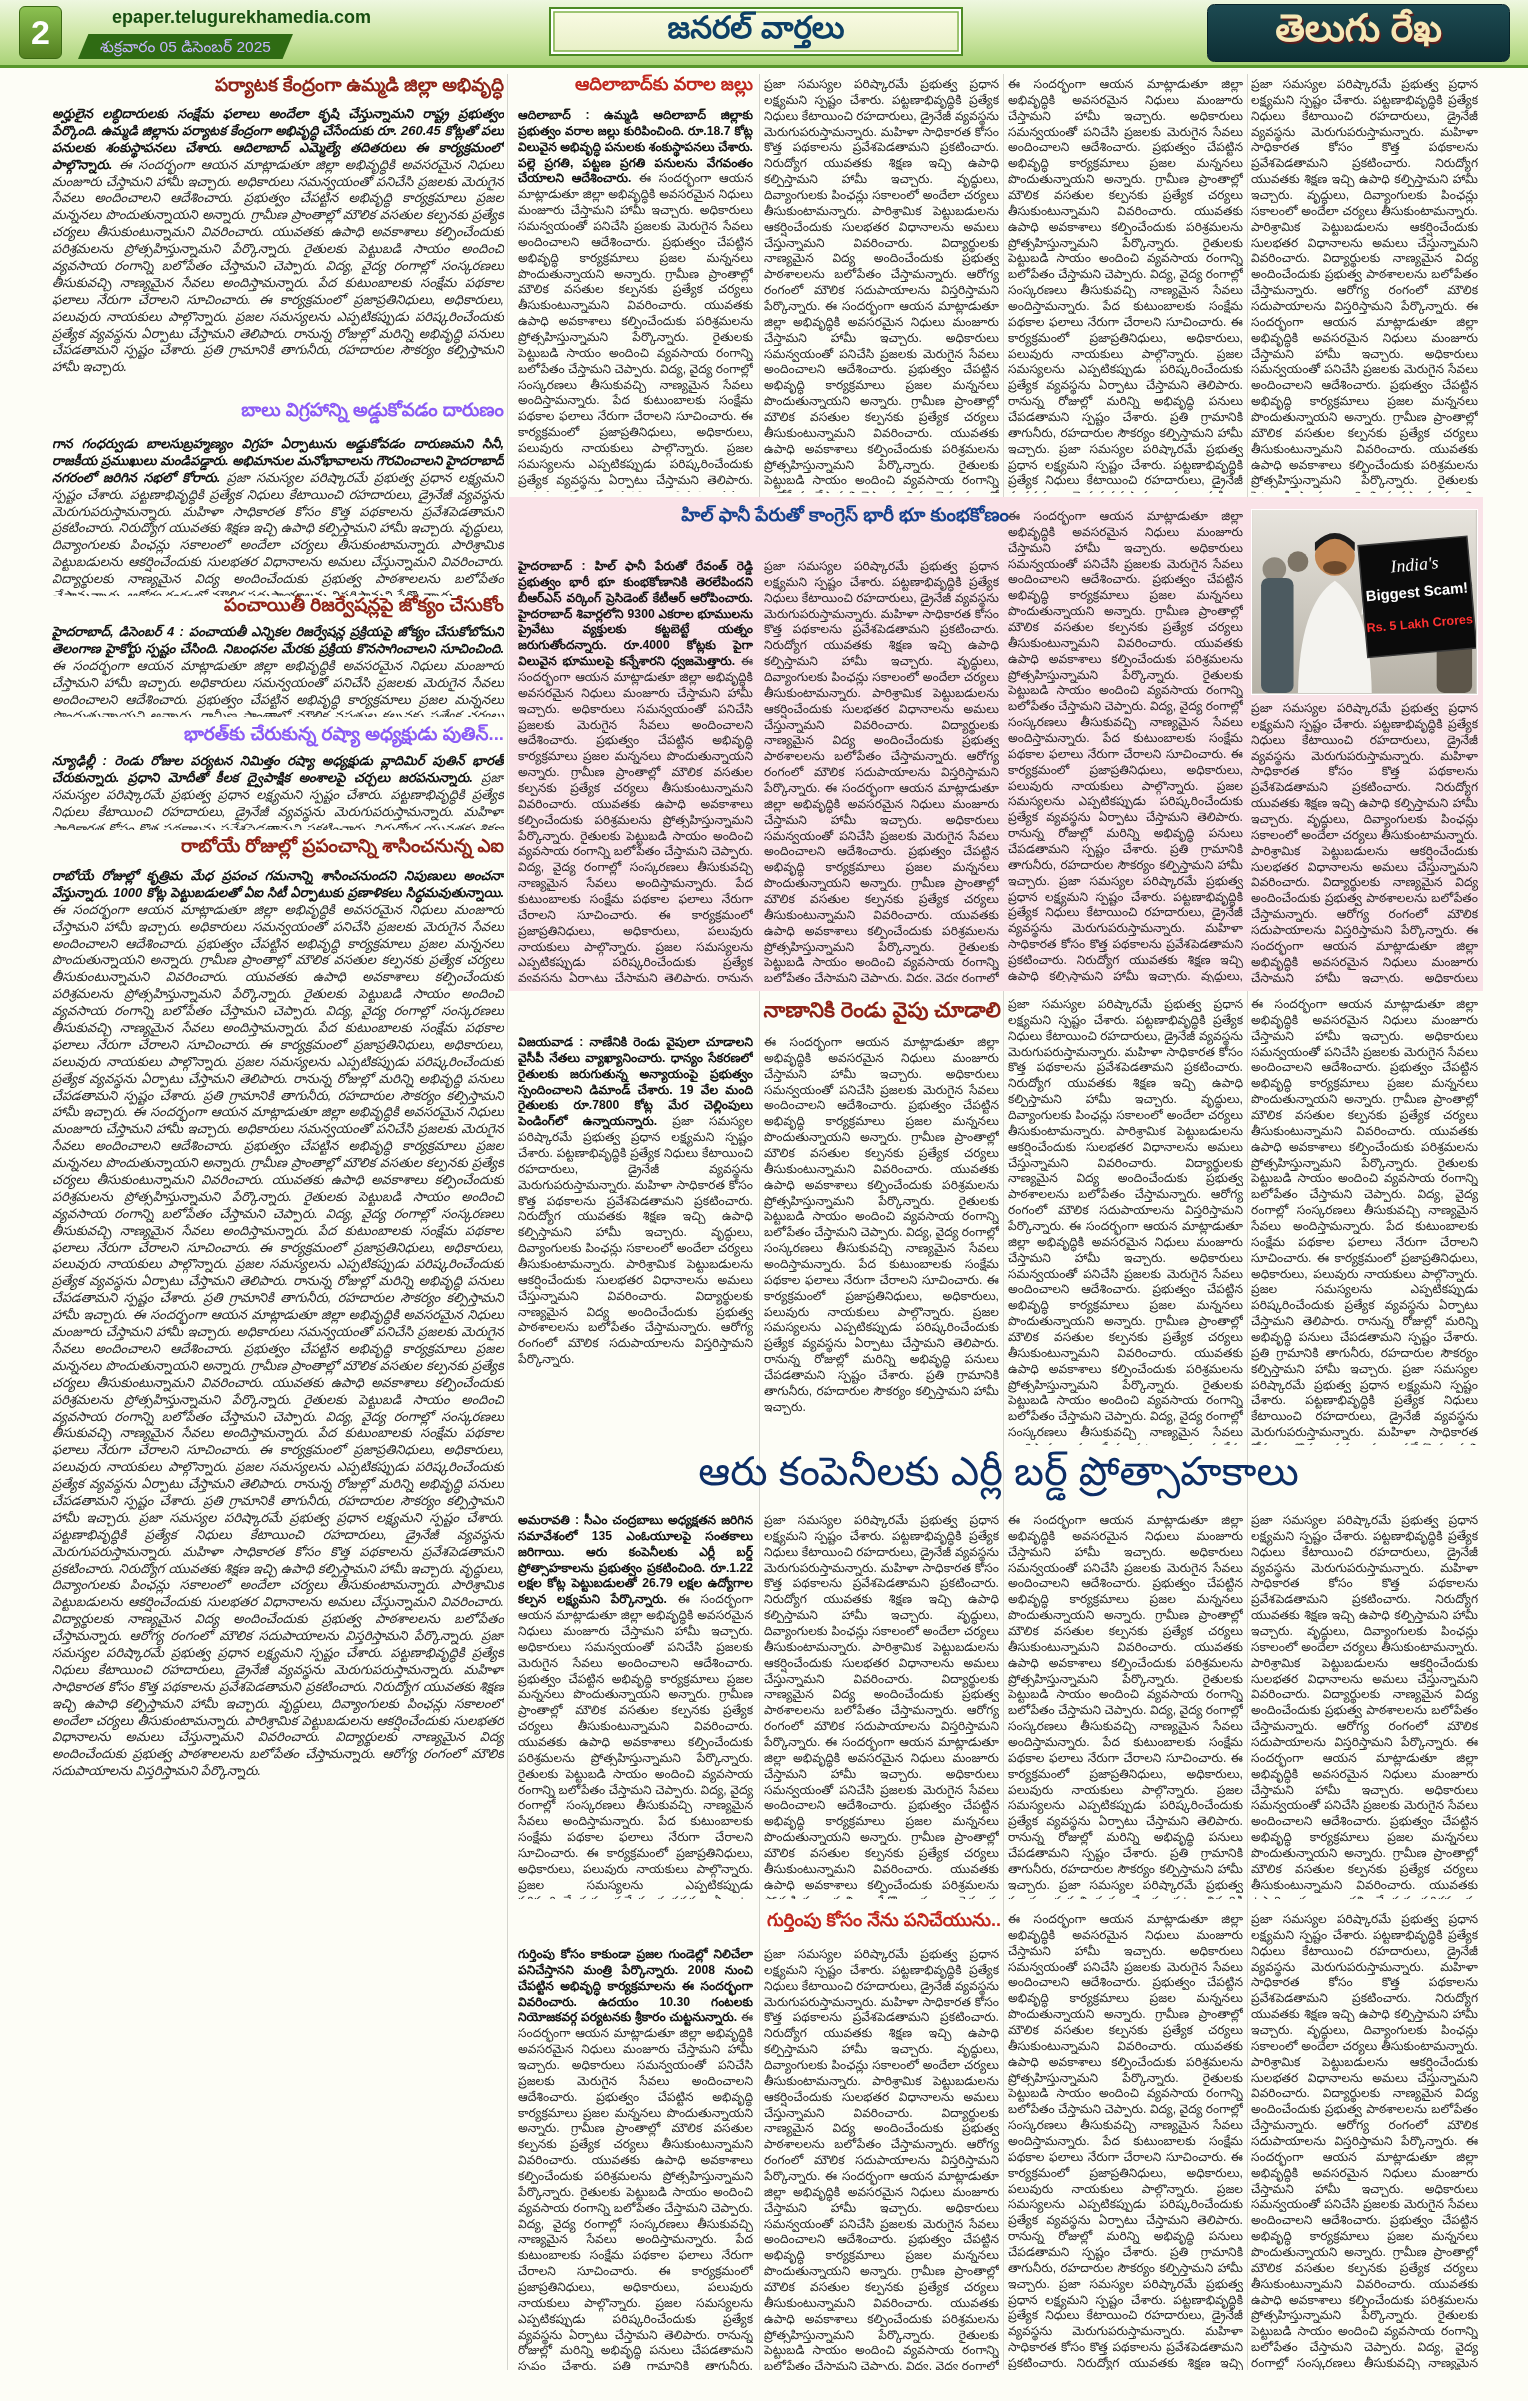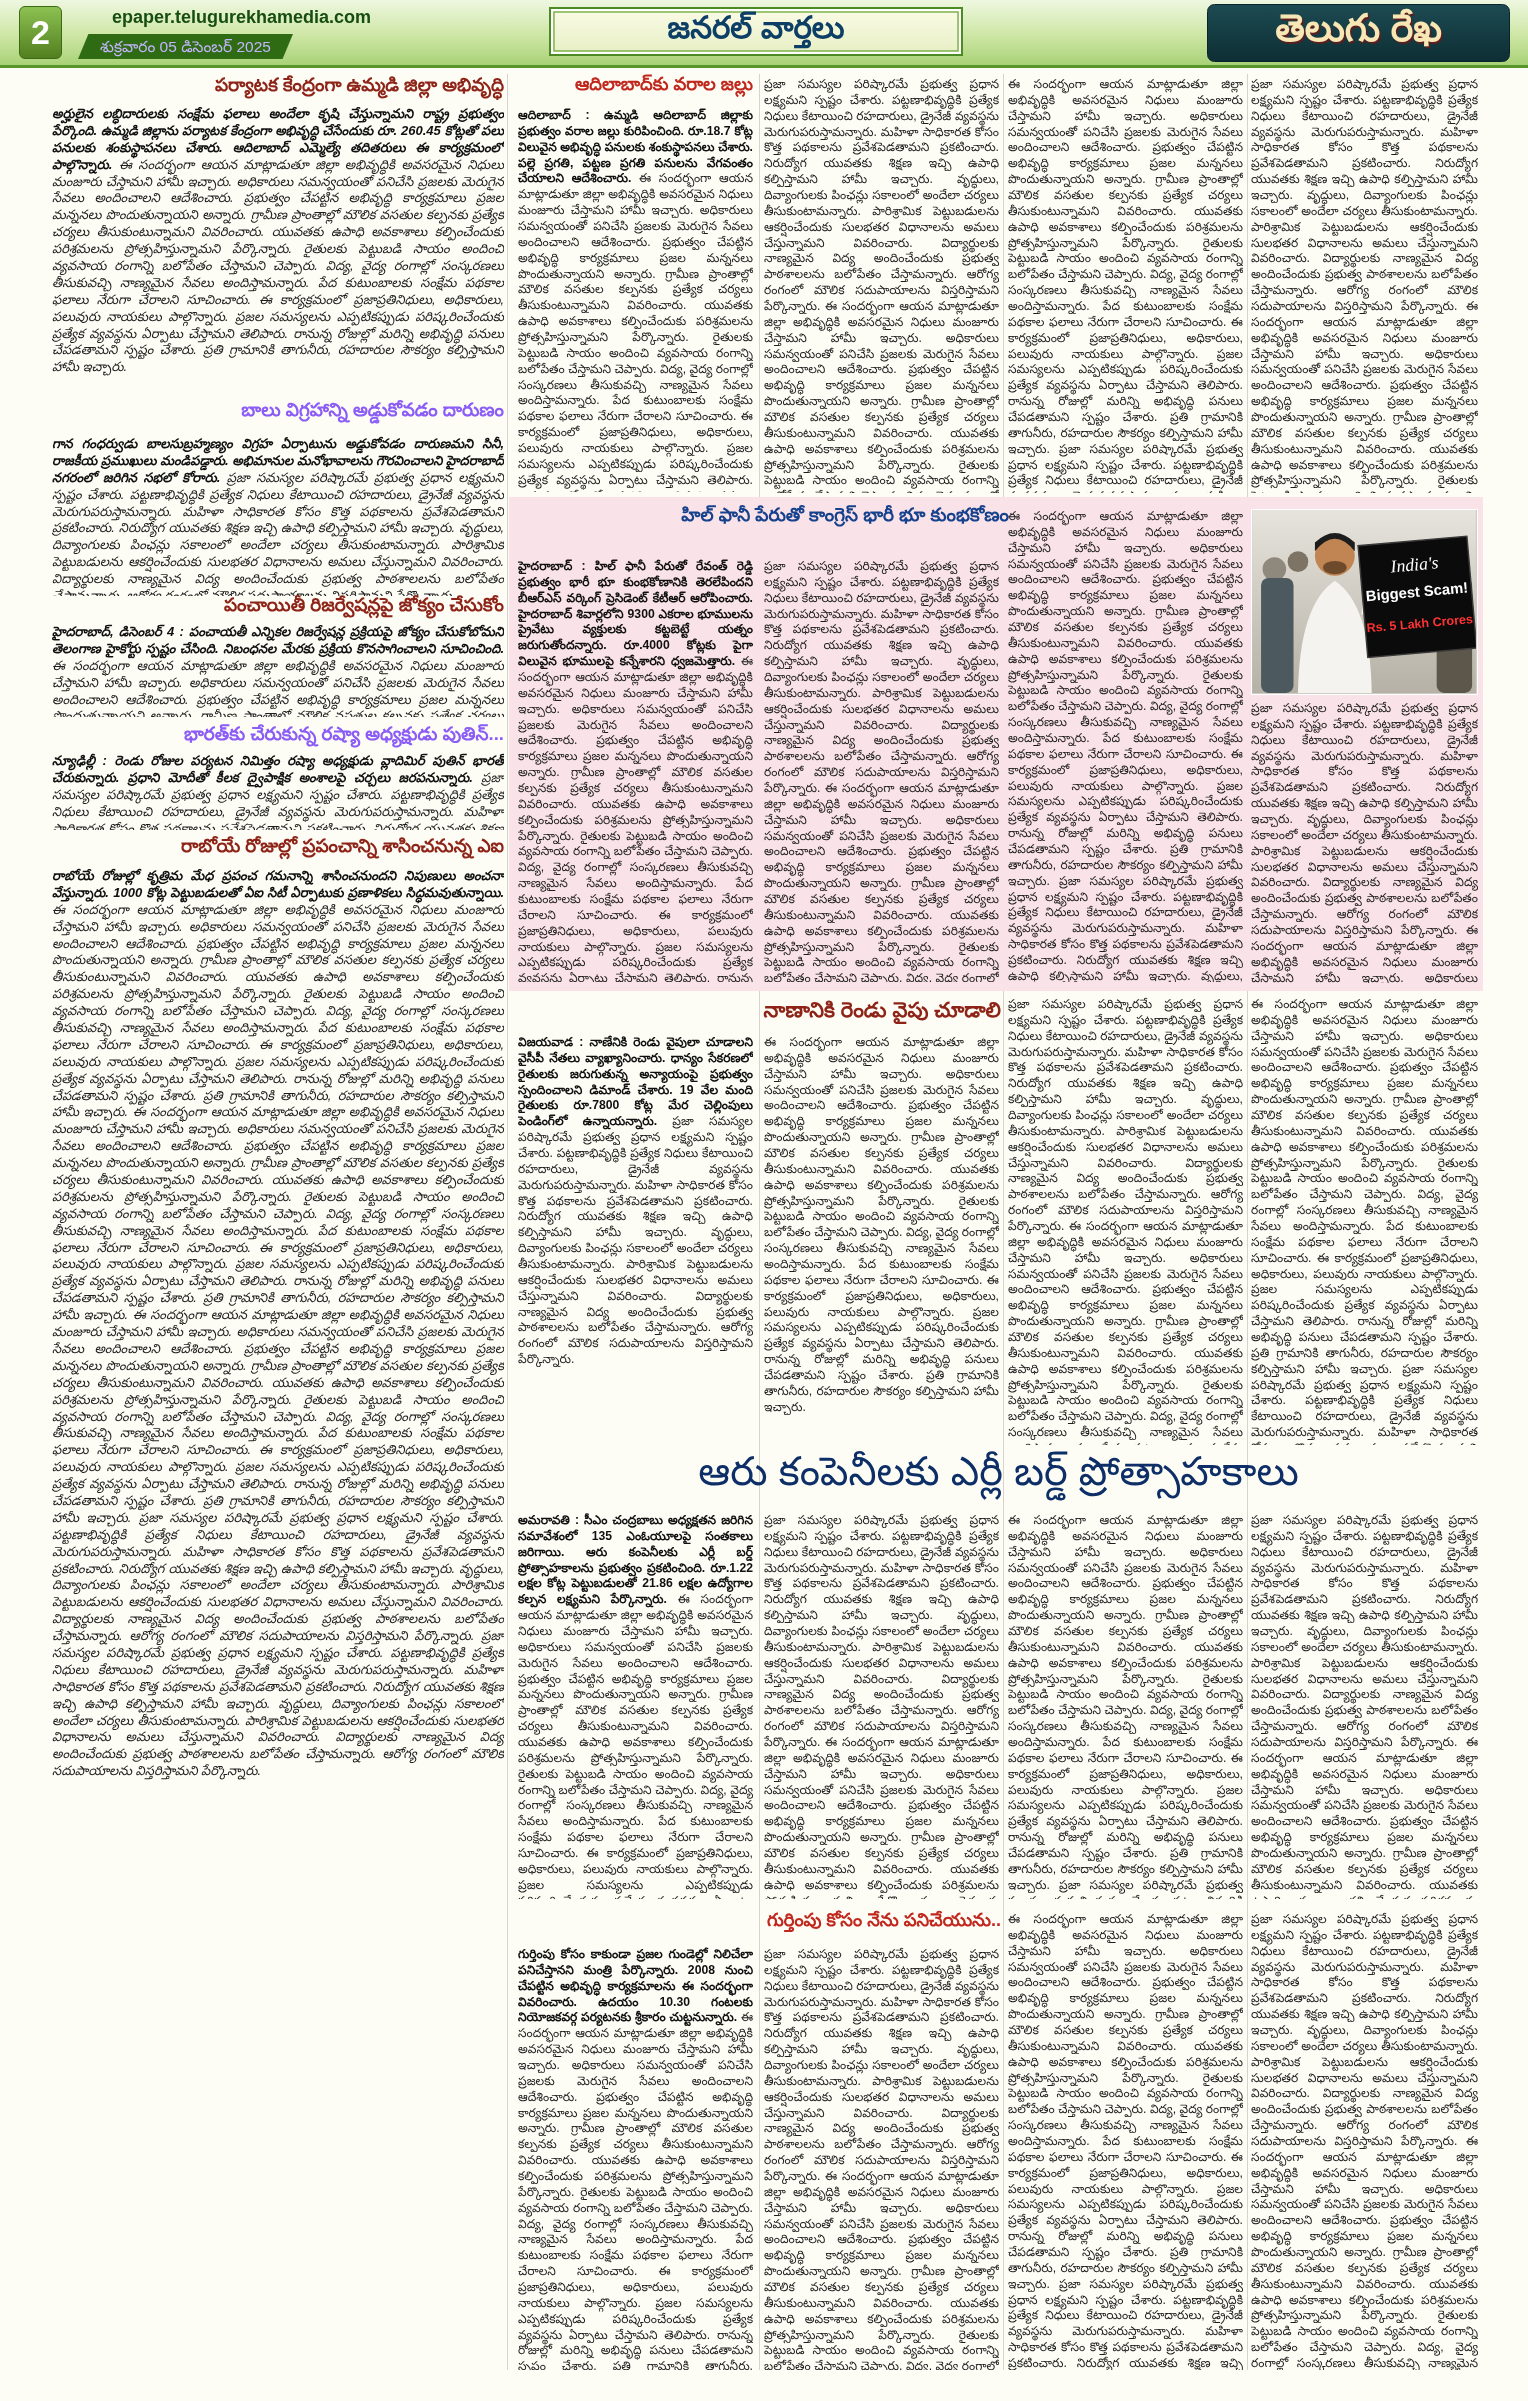--- a/index.html
+++ b/index.html
@@ -160,21 +160,21 @@
     <span>ప్రజా సమస్యల పరిష్కారమే ప్రభుత్వ ప్రధాన లక్ష్యమని స్పష్టం చేశారు. పట్టణాభివృద్ధికి ప్రత్యేక నిధులు కేటాయించి రహదారులు, డ్రైనేజీ వ్యవస్థను మెరుగుపరుస్తామన్నారు. మహిళా సాధికారత కోసం కొత్త పథకాలను ప్రవేశపెడతామని ప్రకటించారు. నిరుద్యోగ యువతకు శిక్షణ ఇచ్చి ఉపాధి కల్పిస్తామని హామీ ఇచ్చారు. వృద్ధులు, దివ్యాంగులకు పింఛన్లు సకాలంలో అందేలా చర్యలు తీసుకుంటామన్నారు. పారిశ్రామిక పెట్టుబడులను ఆకర్షించేందుకు సులభతర విధానాలను అమలు చేస్తున్నామని వివరించారు. విద్యార్థులకు నాణ్యమైన విద్య అందించేందుకు ప్రభుత్వ పాఠశాలలను బలోపేతం చేస్తామన్నారు. ఆరోగ్య రంగంలో మౌలిక సదుపాయాలను విస్తరిస్తామని పేర్కొన్నారు. </span>
     <span>ఈ సందర్భంగా ఆయన మాట్లాడుతూ జిల్లా అభివృద్ధికి అవసరమైన నిధులు మంజూరు చేస్తామని హామీ ఇచ్చారు. అధికారులు సమన్వయంతో పనిచేసి ప్రజలకు మెరుగైన సేవలు అందించాలని ఆదేశించారు. ప్రభుత్వం చేపట్టిన అభివృద్ధి కార్యక్రమాలు ప్రజల మన్ననలు పొందుతున్నాయని అన్నారు. గ్రామీణ ప్రాంతాల్లో మౌలిక వసతుల కల్పనకు ప్రత్యేక చర్యలు తీసుకుంటున్నామని వివరించారు. యువతకు ఉపాధి అవకాశాలు కల్పించేందుకు పరిశ్రమలను ప్రోత్సహిస్తున్నామని పేర్కొన్నారు. రైతులకు పెట్టుబడి సాయం అందించి వ్యవసాయ రంగాన్ని బలోపేతం చేస్తామని చెప్పారు. విద్య, వైద్య రంగాల్లో సంస్కరణలు తీసుకువచ్చి నాణ్యమైన సేవలు అందిస్తామన్నారు. పేద కుటుంబాలకు సంక్షేమ పథకాల ఫలాలు నేరుగా చేరాలని సూచించారు. ఈ కార్యక్రమంలో ప్రజాప్రతినిధులు, అధికారులు, పలువురు నాయకులు పాల్గొన్నారు. ప్రజల సమస్యలను ఎప్పటికప్పుడు పరిష్కరించేందుకు ప్రత్యేక వ్యవస్థను ఏర్పాటు చేస్తామని తెలిపారు. రానున్న రోజుల్లో మరిన్ని అభివృద్ధి పనులు చేపడతామని స్పష్టం చేశారు. ప్రతి గ్రామానికి తాగునీరు, రహదారుల సౌకర్యం కల్పిస్తామని హామీ ఇచ్చారు. </span>
   </div>
   <div class="bb" style="left:1251px;top:997px;width:227px;height:448px">
     <span>ఈ సందర్భంగా ఆయన మాట్లాడుతూ జిల్లా అభివృద్ధికి అవసరమైన నిధులు మంజూరు చేస్తామని హామీ ఇచ్చారు. అధికారులు సమన్వయంతో పనిచేసి ప్రజలకు మెరుగైన సేవలు అందించాలని ఆదేశించారు. ప్రభుత్వం చేపట్టిన అభివృద్ధి కార్యక్రమాలు ప్రజల మన్ననలు పొందుతున్నాయని అన్నారు. గ్రామీణ ప్రాంతాల్లో మౌలిక వసతుల కల్పనకు ప్రత్యేక చర్యలు తీసుకుంటున్నామని వివరించారు. యువతకు ఉపాధి అవకాశాలు కల్పించేందుకు పరిశ్రమలను ప్రోత్సహిస్తున్నామని పేర్కొన్నారు. రైతులకు పెట్టుబడి సాయం అందించి వ్యవసాయ రంగాన్ని బలోపేతం చేస్తామని చెప్పారు. విద్య, వైద్య రంగాల్లో సంస్కరణలు తీసుకువచ్చి నాణ్యమైన సేవలు అందిస్తామన్నారు. పేద కుటుంబాలకు సంక్షేమ పథకాల ఫలాలు నేరుగా చేరాలని సూచించారు. ఈ కార్యక్రమంలో ప్రజాప్రతినిధులు, అధికారులు, పలువురు నాయకులు పాల్గొన్నారు. ప్రజల సమస్యలను ఎప్పటికప్పుడు పరిష్కరించేందుకు ప్రత్యేక వ్యవస్థను ఏర్పాటు చేస్తామని తెలిపారు. రానున్న రోజుల్లో మరిన్ని అభివృద్ధి పనులు చేపడతామని స్పష్టం చేశారు. ప్రతి గ్రామానికి తాగునీరు, రహదారుల సౌకర్యం కల్పిస్తామని హామీ ఇచ్చారు. </span>
     <span>ప్రజా సమస్యల పరిష్కారమే ప్రభుత్వ ప్రధాన లక్ష్యమని స్పష్టం చేశారు. పట్టణాభివృద్ధికి ప్రత్యేక నిధులు కేటాయించి రహదారులు, డ్రైనేజీ వ్యవస్థను మెరుగుపరుస్తామన్నారు. మహిళా సాధికారత కోసం కొత్త పథకాలను ప్రవేశపెడతామని ప్రకటించారు. నిరుద్యోగ యువతకు శిక్షణ ఇచ్చి ఉపాధి కల్పిస్తామని హామీ ఇచ్చారు. వృద్ధులు, దివ్యాంగులకు పింఛన్లు సకాలంలో అందేలా చర్యలు తీసుకుంటామన్నారు. పారిశ్రామిక పెట్టుబడులను ఆకర్షించేందుకు సులభతర విధానాలను అమలు చేస్తున్నామని వివరించారు. విద్యార్థులకు నాణ్యమైన విద్య అందించేందుకు ప్రభుత్వ పాఠశాలలను బలోపేతం చేస్తామన్నారు. ఆరోగ్య రంగంలో మౌలిక సదుపాయాలను విస్తరిస్తామని పేర్కొన్నారు. </span>
   </div>
 
   <div class="bigh">ఆరు కంపెనీలకు ఎర్లీ బర్డ్ ప్రోత్సాహకాలు </div>
   <div class="bb" style="left:518px;top:1513px;width:235px;height:386px">
-    <span class="lead">అమరావతి : సీఎం చంద్రబాబు అధ్యక్షతన జరిగిన సమావేశంలో 135 ఎంఓయూలపై సంతకాలు జరిగాయి. ఆరు కంపెనీలకు ఎర్లీ బర్డ్ ప్రోత్సాహకాలను ప్రభుత్వం ప్రకటించింది. రూ.1.22 లక్షల కోట్ల పెట్టుబడులతో 21.86 లక్షల ఉద్యోగాల కల్పన లక్ష్యమని పేర్కొన్నారు. </span>
+    <span class="lead">అమరావతి : సీఎం చంద్రబాబు అధ్యక్షతన జరిగిన సమావేశంలో 135 ఎంఓయూలపై సంతకాలు జరిగాయి. ఆరు కంపెనీలకు ఎర్లీ బర్డ్ ప్రోత్సాహకాలను ప్రభుత్వం ప్రకటించింది. రూ.1.22 లక్షల కోట్ల పెట్టుబడులతో 26.79 లక్షల ఉద్యోగాల కల్పన లక్ష్యమని పేర్కొన్నారు. </span>
     <span>ఈ సందర్భంగా ఆయన మాట్లాడుతూ జిల్లా అభివృద్ధికి అవసరమైన నిధులు మంజూరు చేస్తామని హామీ ఇచ్చారు. అధికారులు సమన్వయంతో పనిచేసి ప్రజలకు మెరుగైన సేవలు అందించాలని ఆదేశించారు. ప్రభుత్వం చేపట్టిన అభివృద్ధి కార్యక్రమాలు ప్రజల మన్ననలు పొందుతున్నాయని అన్నారు. గ్రామీణ ప్రాంతాల్లో మౌలిక వసతుల కల్పనకు ప్రత్యేక చర్యలు తీసుకుంటున్నామని వివరించారు. యువతకు ఉపాధి అవకాశాలు కల్పించేందుకు పరిశ్రమలను ప్రోత్సహిస్తున్నామని పేర్కొన్నారు. రైతులకు పెట్టుబడి సాయం అందించి వ్యవసాయ రంగాన్ని బలోపేతం చేస్తామని చెప్పారు. విద్య, వైద్య రంగాల్లో సంస్కరణలు తీసుకువచ్చి నాణ్యమైన సేవలు అందిస్తామన్నారు. పేద కుటుంబాలకు సంక్షేమ పథకాల ఫలాలు నేరుగా చేరాలని సూచించారు. ఈ కార్యక్రమంలో ప్రజాప్రతినిధులు, అధికారులు, పలువురు నాయకులు పాల్గొన్నారు. ప్రజల సమస్యలను ఎప్పటికప్పుడు పరిష్కరించేందుకు ప్రత్యేక వ్యవస్థను ఏర్పాటు చేస్తామని తెలిపారు. రానున్న రోజుల్లో మరిన్ని అభివృద్ధి పనులు చేపడతామని స్పష్టం చేశారు. ప్రతి గ్రామానికి తాగునీరు, రహదారుల సౌకర్యం కల్పిస్తామని హామీ ఇచ్చారు. </span>
   </div>
   <div class="bb" style="left:764px;top:1513px;width:235px;height:386px">
     <span>ప్రజా సమస్యల పరిష్కారమే ప్రభుత్వ ప్రధాన లక్ష్యమని స్పష్టం చేశారు. పట్టణాభివృద్ధికి ప్రత్యేక నిధులు కేటాయించి రహదారులు, డ్రైనేజీ వ్యవస్థను మెరుగుపరుస్తామన్నారు. మహిళా సాధికారత కోసం కొత్త పథకాలను ప్రవేశపెడతామని ప్రకటించారు. నిరుద్యోగ యువతకు శిక్షణ ఇచ్చి ఉపాధి కల్పిస్తామని హామీ ఇచ్చారు. వృద్ధులు, దివ్యాంగులకు పింఛన్లు సకాలంలో అందేలా చర్యలు తీసుకుంటామన్నారు. పారిశ్రామిక పెట్టుబడులను ఆకర్షించేందుకు సులభతర విధానాలను అమలు చేస్తున్నామని వివరించారు. విద్యార్థులకు నాణ్యమైన విద్య అందించేందుకు ప్రభుత్వ పాఠశాలలను బలోపేతం చేస్తామన్నారు. ఆరోగ్య రంగంలో మౌలిక సదుపాయాలను విస్తరిస్తామని పేర్కొన్నారు. </span>
     <span>ఈ సందర్భంగా ఆయన మాట్లాడుతూ జిల్లా అభివృద్ధికి అవసరమైన నిధులు మంజూరు చేస్తామని హామీ ఇచ్చారు. అధికారులు సమన్వయంతో పనిచేసి ప్రజలకు మెరుగైన సేవలు అందించాలని ఆదేశించారు. ప్రభుత్వం చేపట్టిన అభివృద్ధి కార్యక్రమాలు ప్రజల మన్ననలు పొందుతున్నాయని అన్నారు. గ్రామీణ ప్రాంతాల్లో మౌలిక వసతుల కల్పనకు ప్రత్యేక చర్యలు తీసుకుంటున్నామని వివరించారు. యువతకు ఉపాధి అవకాశాలు కల్పించేందుకు పరిశ్రమలను ప్రోత్సహిస్తున్నామని పేర్కొన్నారు. రైతులకు పెట్టుబడి సాయం అందించి వ్యవసాయ రంగాన్ని బలోపేతం చేస్తామని చెప్పారు. విద్య, వైద్య రంగాల్లో సంస్కరణలు తీసుకువచ్చి నాణ్యమైన సేవలు అందిస్తామన్నారు. పేద కుటుంబాలకు సంక్షేమ పథకాల ఫలాలు నేరుగా చేరాలని సూచించారు. ఈ కార్యక్రమంలో ప్రజాప్రతినిధులు, అధికారులు, పలువురు నాయకులు పాల్గొన్నారు. ప్రజల సమస్యలను ఎప్పటికప్పుడు పరిష్కరించేందుకు ప్రత్యేక వ్యవస్థను ఏర్పాటు చేస్తామని తెలిపారు. రానున్న రోజుల్లో మరిన్ని అభివృద్ధి పనులు చేపడతామని స్పష్టం చేశారు. ప్రతి గ్రామానికి తాగునీరు, రహదారుల సౌకర్యం కల్పిస్తామని హామీ ఇచ్చారు. </span>
   </div>
   <div class="bb" style="left:1008px;top:1513px;width:235px;height:386px">
     <span>ఈ సందర్భంగా ఆయన మాట్లాడుతూ జిల్లా అభివృద్ధికి అవసరమైన నిధులు మంజూరు చేస్తామని హామీ ఇచ్చారు. అధికారులు సమన్వయంతో పనిచేసి ప్రజలకు మెరుగైన సేవలు అందించాలని ఆదేశించారు. ప్రభుత్వం చేపట్టిన అభివృద్ధి కార్యక్రమాలు ప్రజల మన్ననలు పొందుతున్నాయని అన్నారు. గ్రామీణ ప్రాంతాల్లో మౌలిక వసతుల కల్పనకు ప్రత్యేక చర్యలు తీసుకుంటున్నామని వివరించారు. యువతకు ఉపాధి అవకాశాలు కల్పించేందుకు పరిశ్రమలను ప్రోత్సహిస్తున్నామని పేర్కొన్నారు. రైతులకు పెట్టుబడి సాయం అందించి వ్యవసాయ రంగాన్ని బలోపేతం చేస్తామని చెప్పారు. విద్య, వైద్య రంగాల్లో సంస్కరణలు తీసుకువచ్చి నాణ్యమైన సేవలు అందిస్తామన్నారు. పేద కుటుంబాలకు సంక్షేమ పథకాల ఫలాలు నేరుగా చేరాలని సూచించారు. ఈ కార్యక్రమంలో ప్రజాప్రతినిధులు, అధికారులు, పలువురు నాయకులు పాల్గొన్నారు. ప్రజల సమస్యలను ఎప్పటికప్పుడు పరిష్కరించేందుకు ప్రత్యేక వ్యవస్థను ఏర్పాటు చేస్తామని తెలిపారు. రానున్న రోజుల్లో మరిన్ని అభివృద్ధి పనులు చేపడతామని స్పష్టం చేశారు. ప్రతి గ్రామానికి తాగునీరు, రహదారుల సౌకర్యం కల్పిస్తామని హామీ ఇచ్చారు. </span>
     <span>ప్రజా సమస్యల పరిష్కారమే ప్రభుత్వ ప్రధాన లక్ష్యమని స్పష్టం చేశారు. పట్టణాభివృద్ధికి ప్రత్యేక నిధులు కేటాయించి రహదారులు, డ్రైనేజీ వ్యవస్థను మెరుగుపరుస్తామన్నారు. మహిళా సాధికారత కోసం కొత్త పథకాలను ప్రవేశపెడతామని ప్రకటించారు. నిరుద్యోగ యువతకు శిక్షణ ఇచ్చి ఉపాధి కల్పిస్తామని హామీ ఇచ్చారు. వృద్ధులు, దివ్యాంగులకు పింఛన్లు సకాలంలో అందేలా చర్యలు తీసుకుంటామన్నారు. పారిశ్రామిక పెట్టుబడులను ఆకర్షించేందుకు సులభతర విధానాలను అమలు చేస్తున్నామని వివరించారు. విద్యార్థులకు నాణ్యమైన విద్య అందించేందుకు ప్రభుత్వ పాఠశాలలను బలోపేతం చేస్తామన్నారు. ఆరోగ్య రంగంలో మౌలిక సదుపాయాలను విస్తరిస్తామని పేర్కొన్నారు. </span>
   </div>

